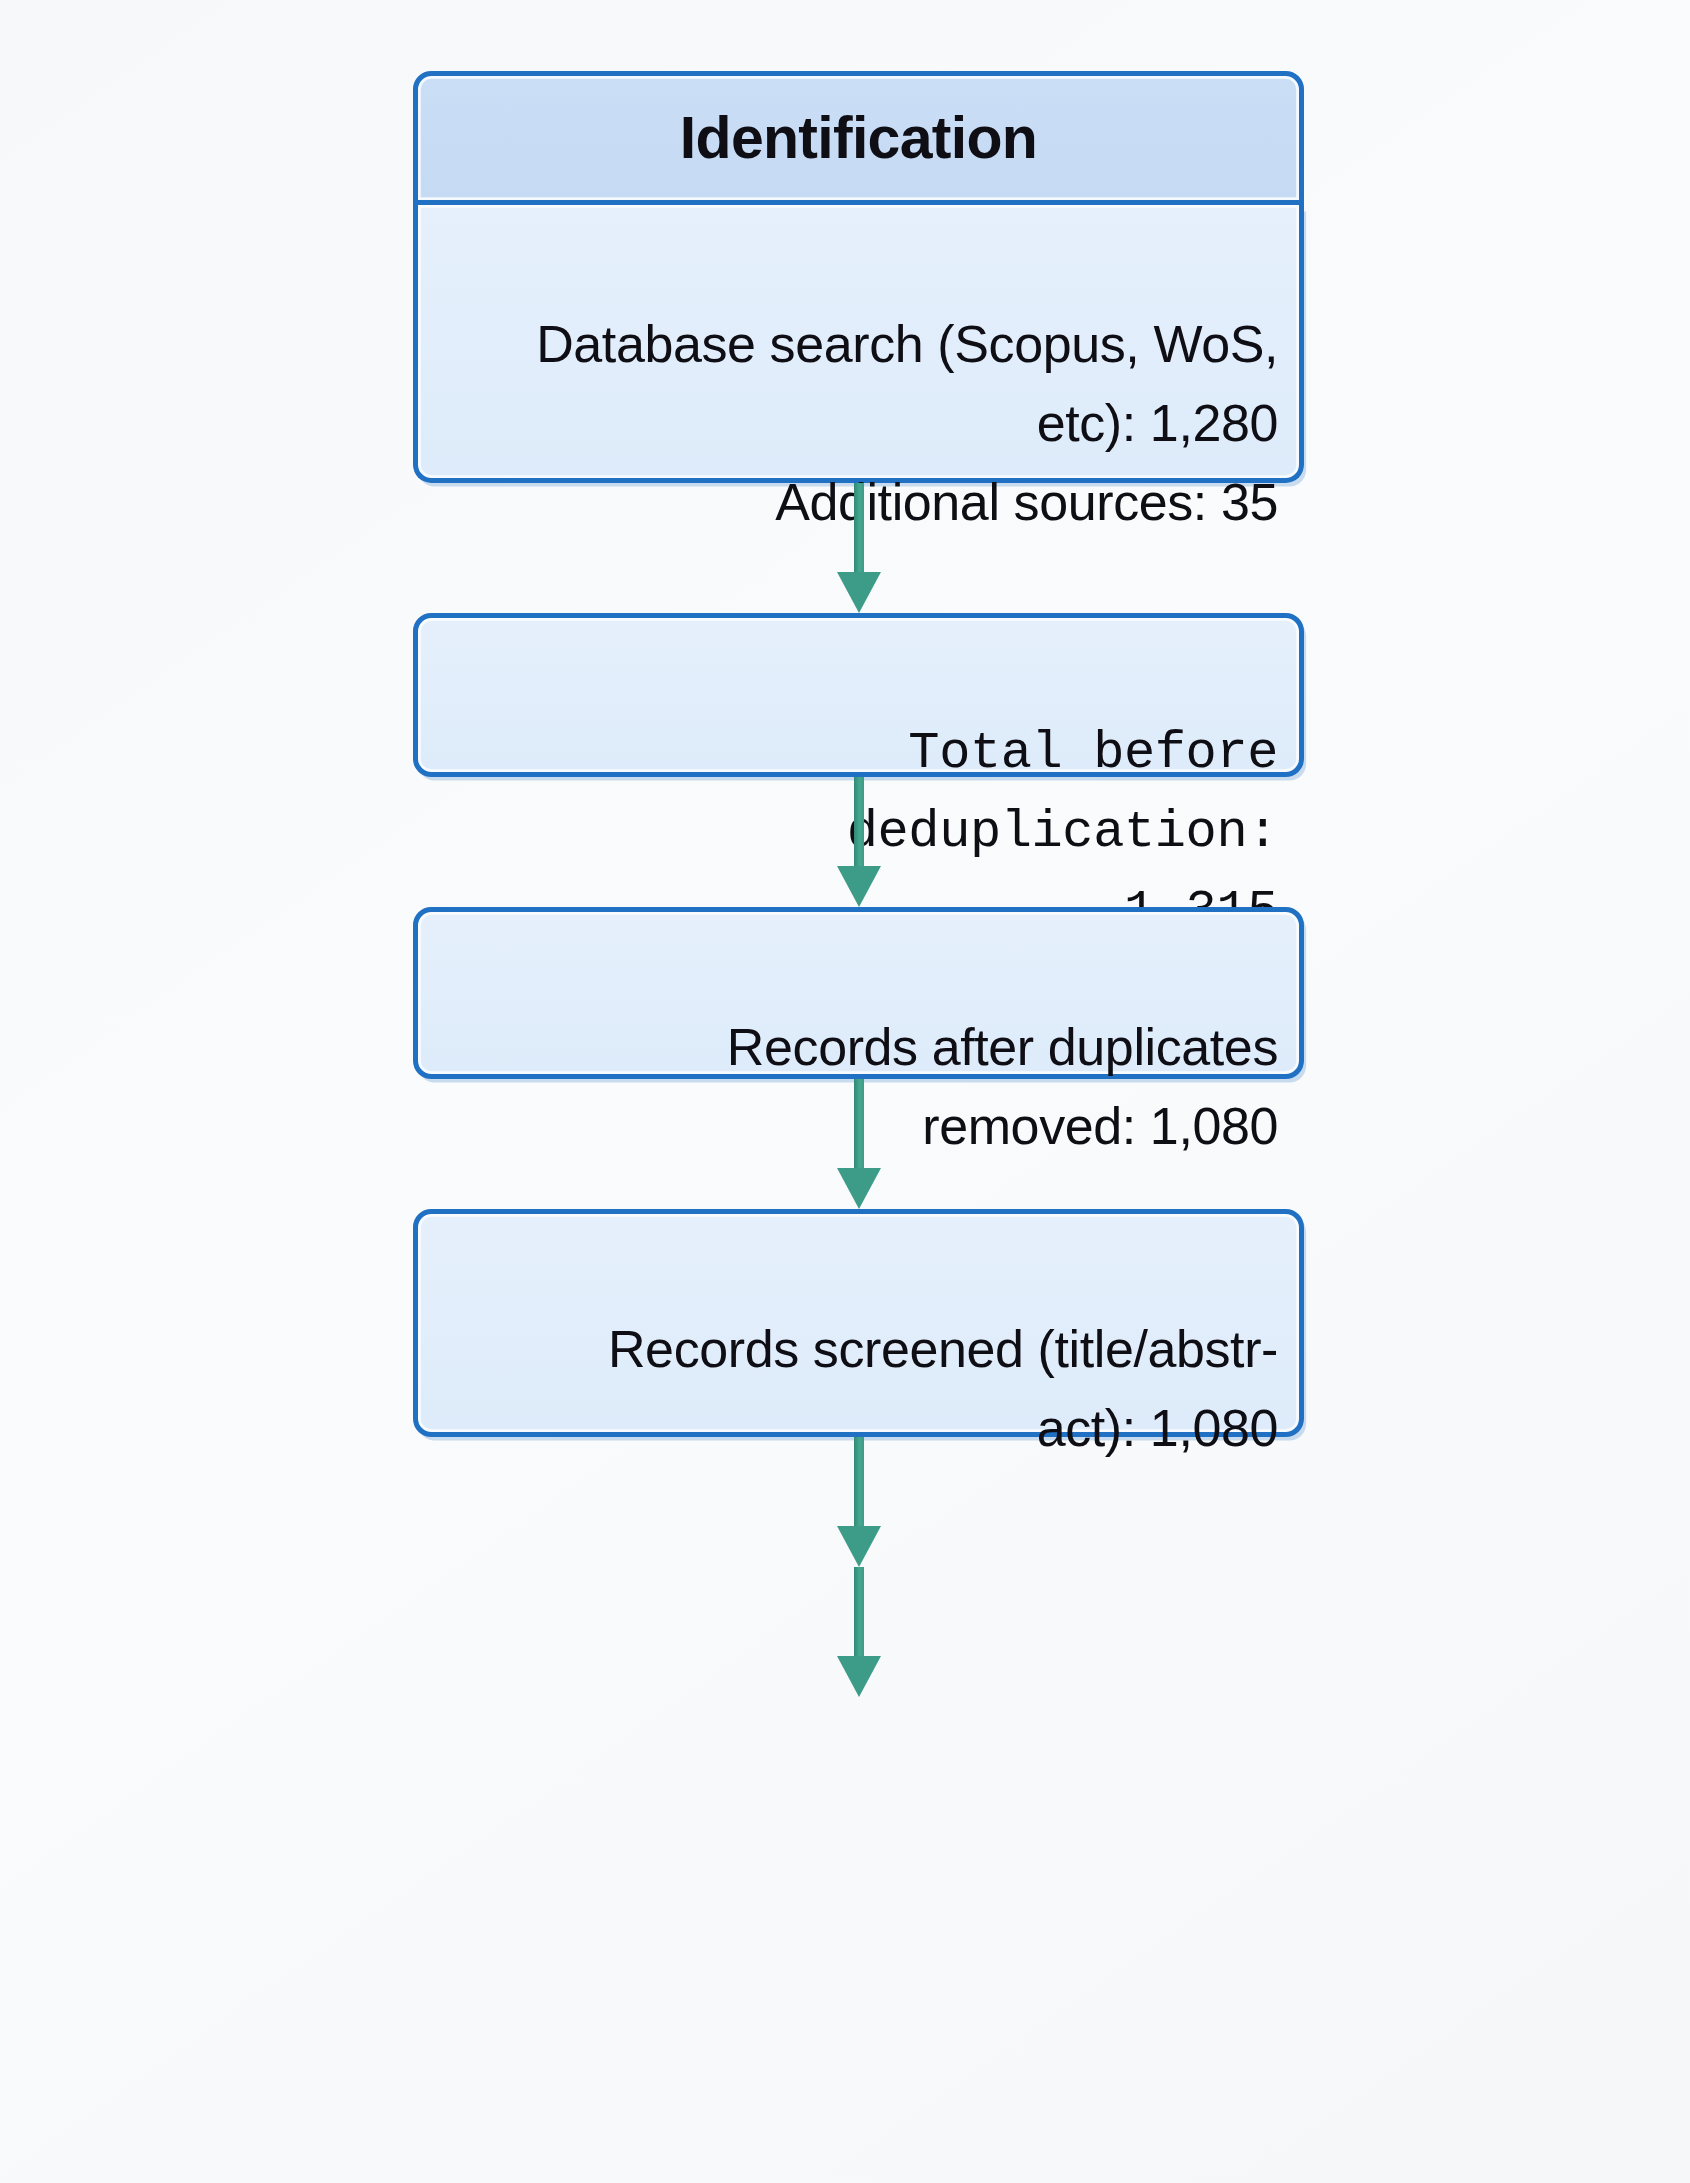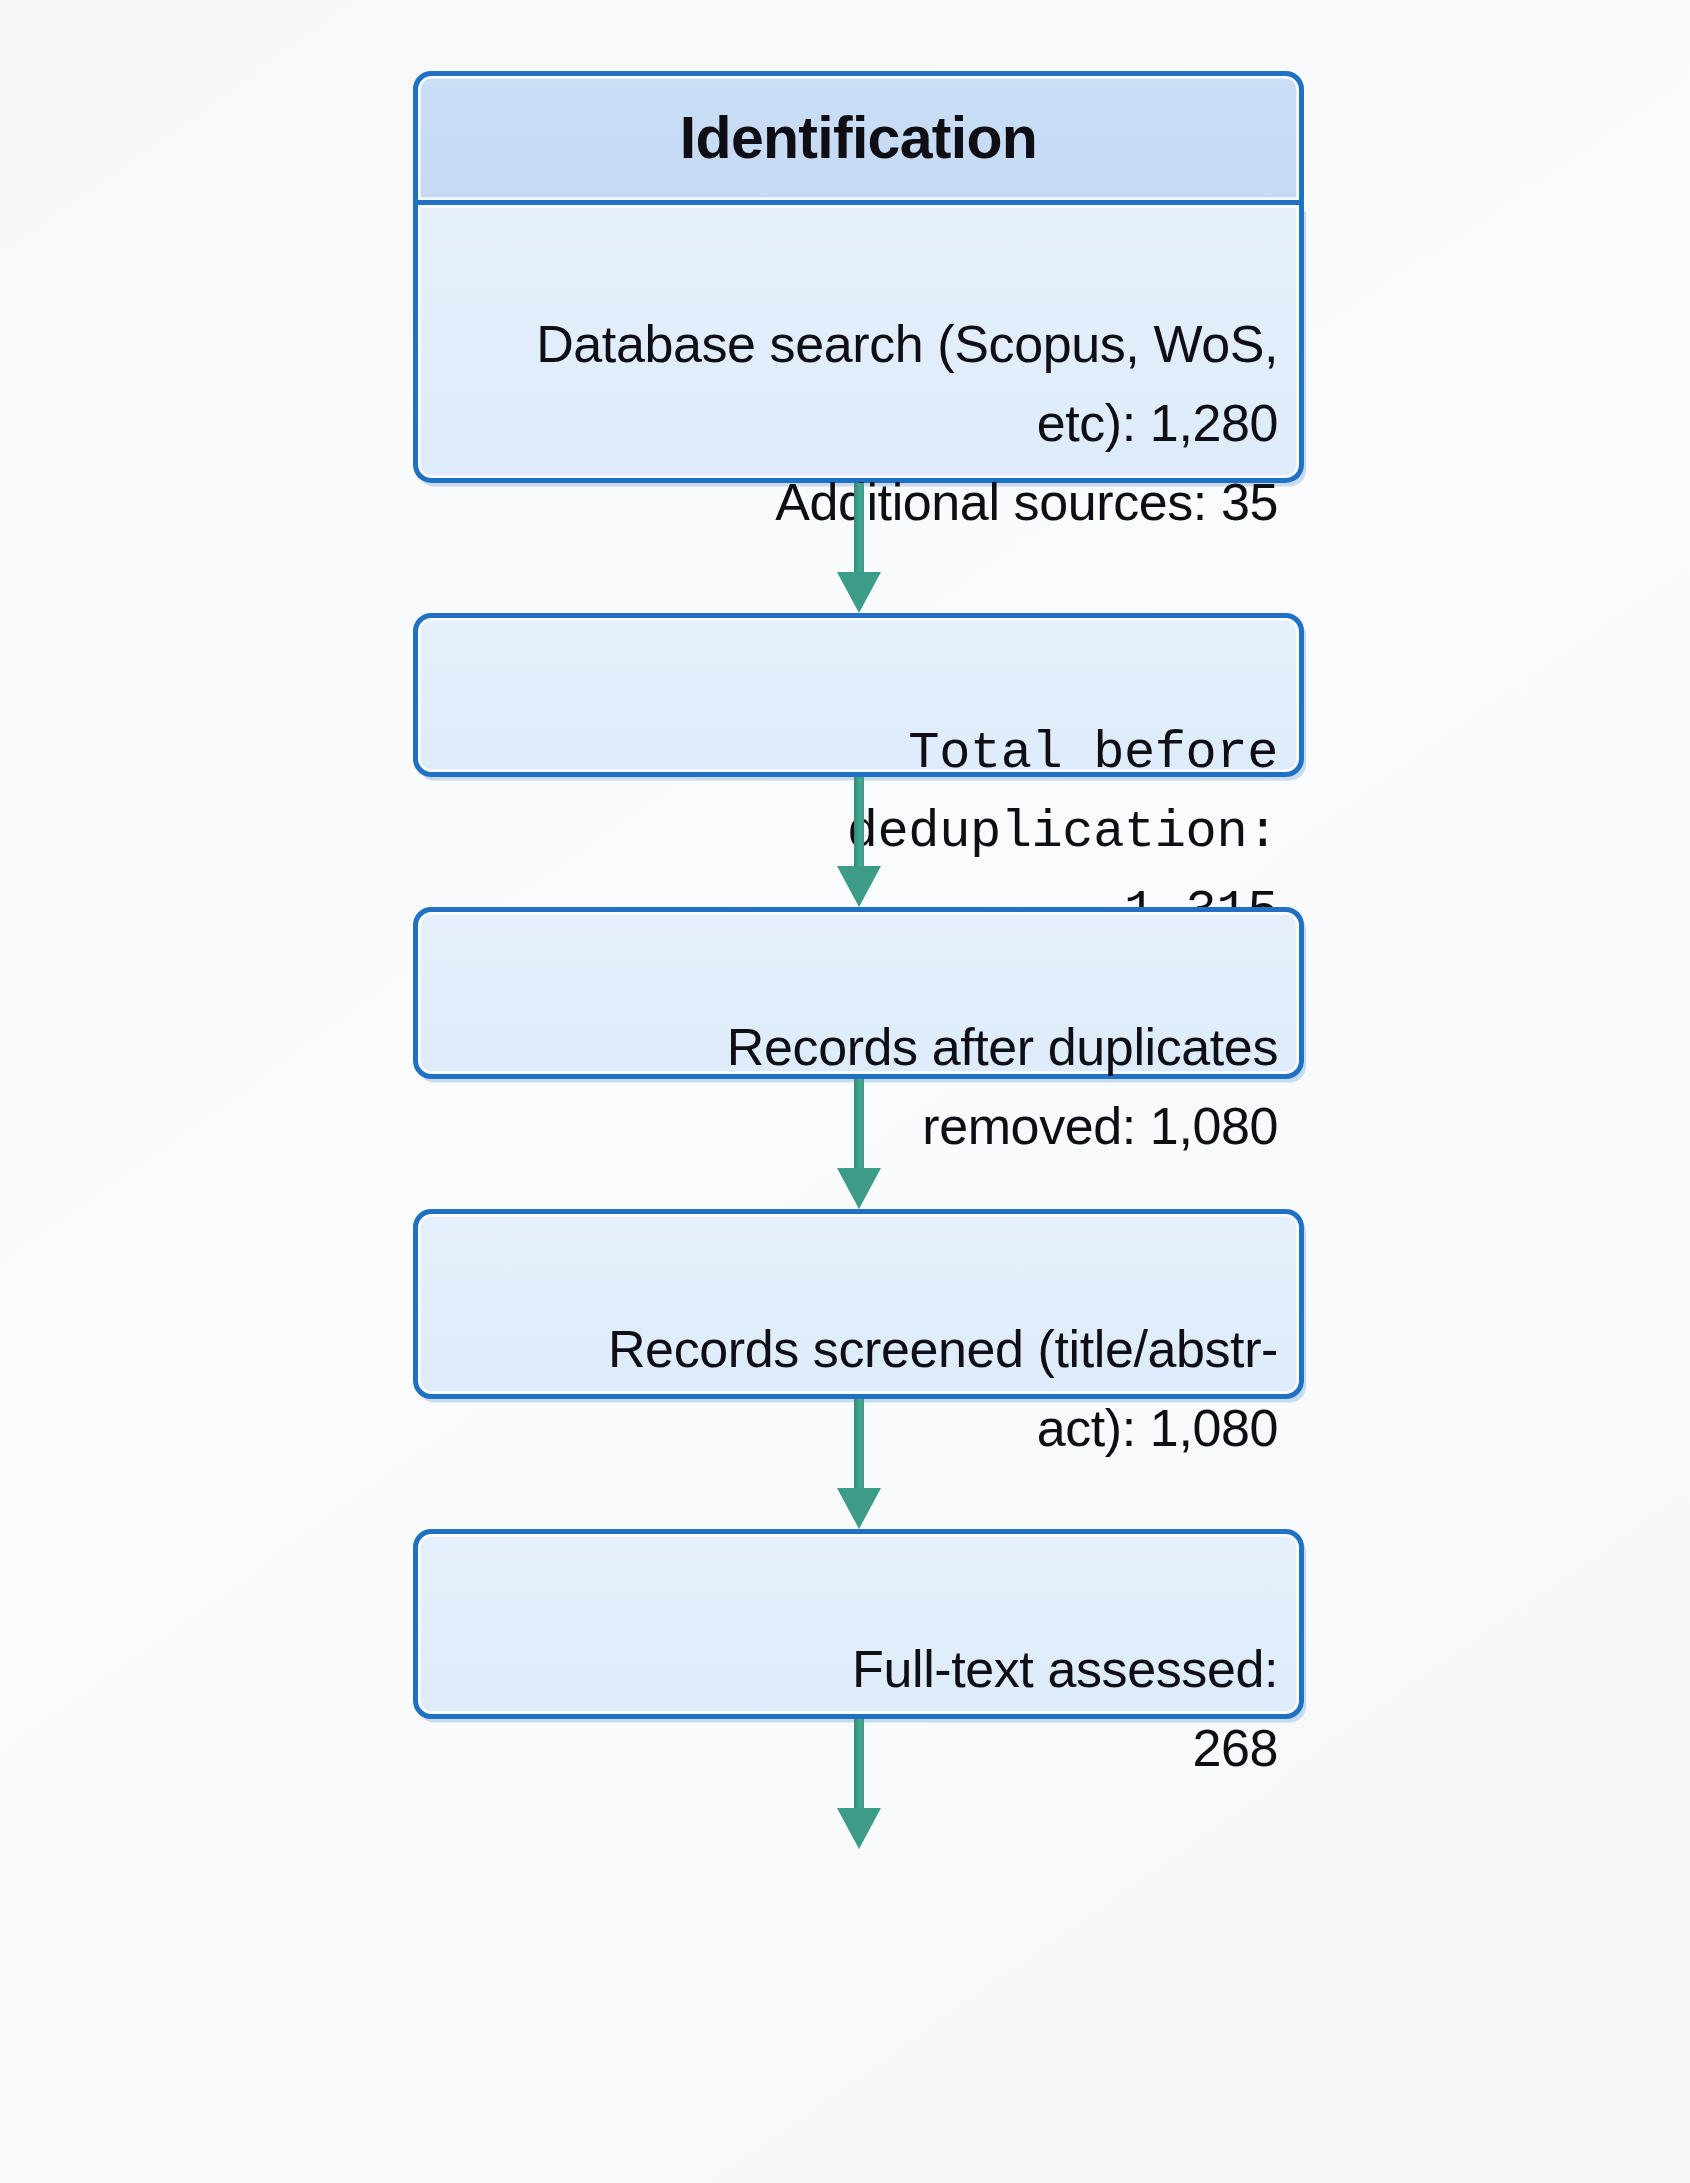--- a/index.html
+++ b/index.html
@@ -58,21 +58,21 @@
     text-align: right;
   }
   .body-box {
     border-top: none;
     border-radius: 0 0 18.3px 18.3px;
     height: 278px;
     padding-top: 21px;
   }
   .box-2 { height: 164px; font-family: Liberation Mono, monospace; }
   .box-3 { height: 172px; }
-  .box-4 { height: 190px; }
+  .box-4 { height: 228px; }
   .box-5 { height: 190px; }
   .box-6 { height: 265px; padding-top: 15.5px; }
   .arrow {
     height: 130px;
     display: flex;
     flex-direction: column;
     align-items: center;
   }
   .arrow .stem {
     width: 10px;
@@ -131,24 +131,20 @@
   <div class="box box-4">
     <span>Records screened (title/abstr-
 act): 1,080</span>
   </div>
 
   <div class="arrow">
     <div class="stem"></div>
     <div class="head"></div>
   </div>
 
-  <div class="box box-5">
-    <span>Full-text assessed:
-268</span>
-  </div>
 
   <div class="arrow">
     <div class="stem"></div>
     <div class="head"></div>
   </div>
 
 
 </div>
 
 

